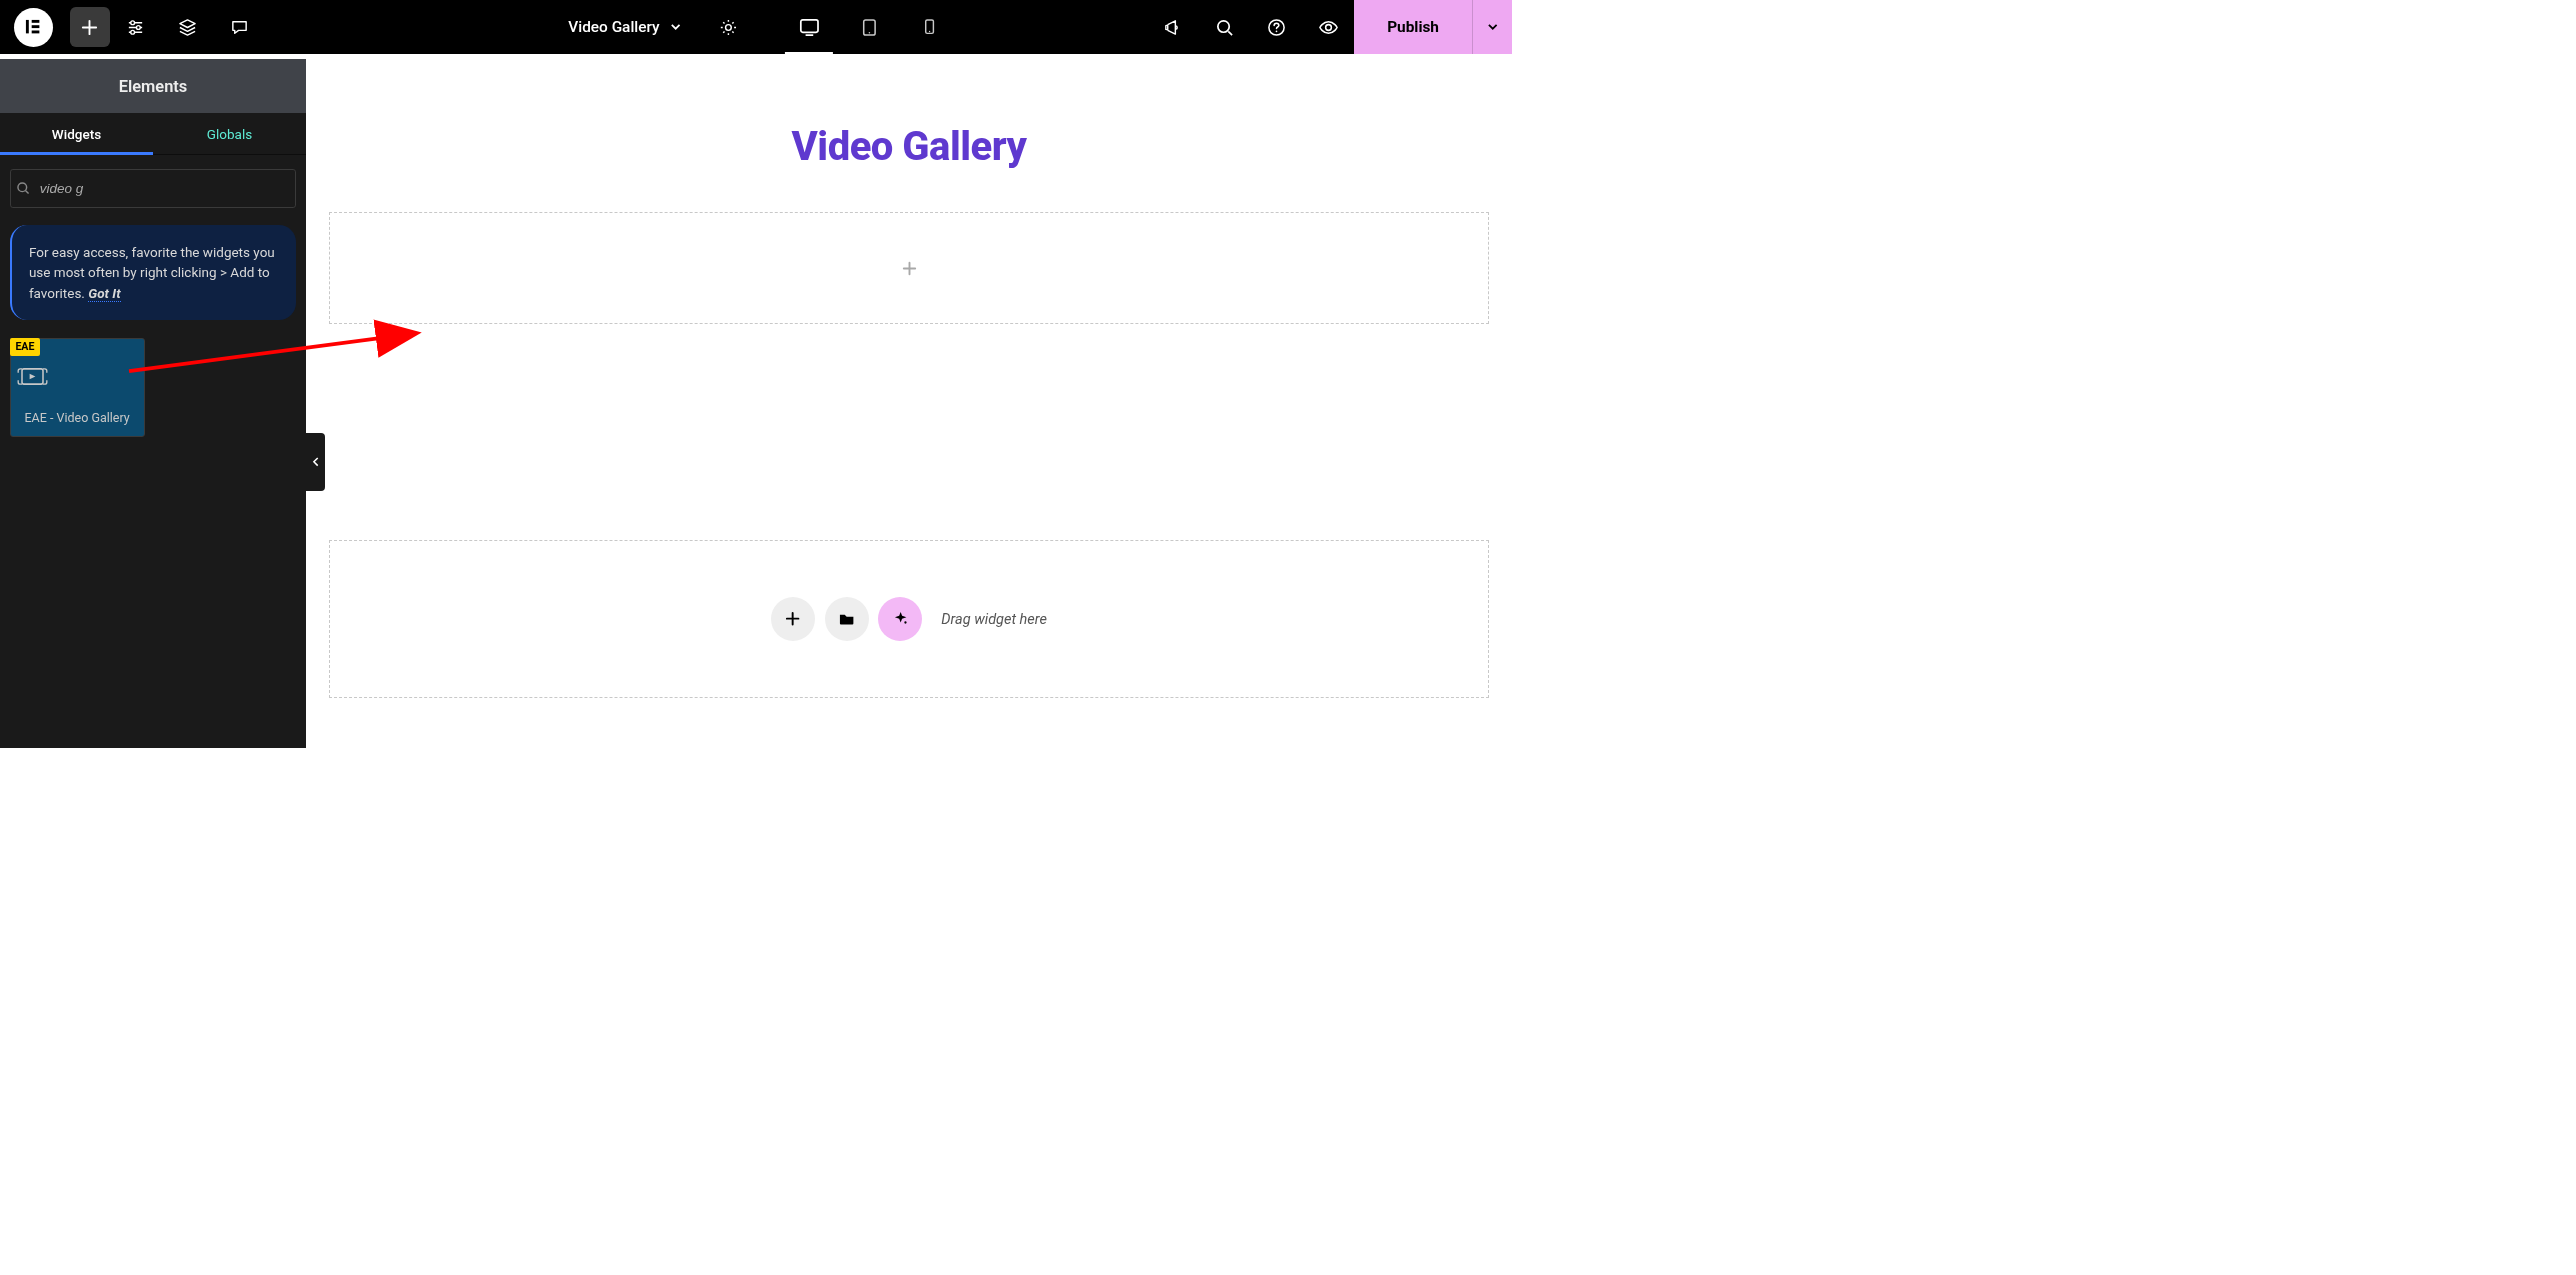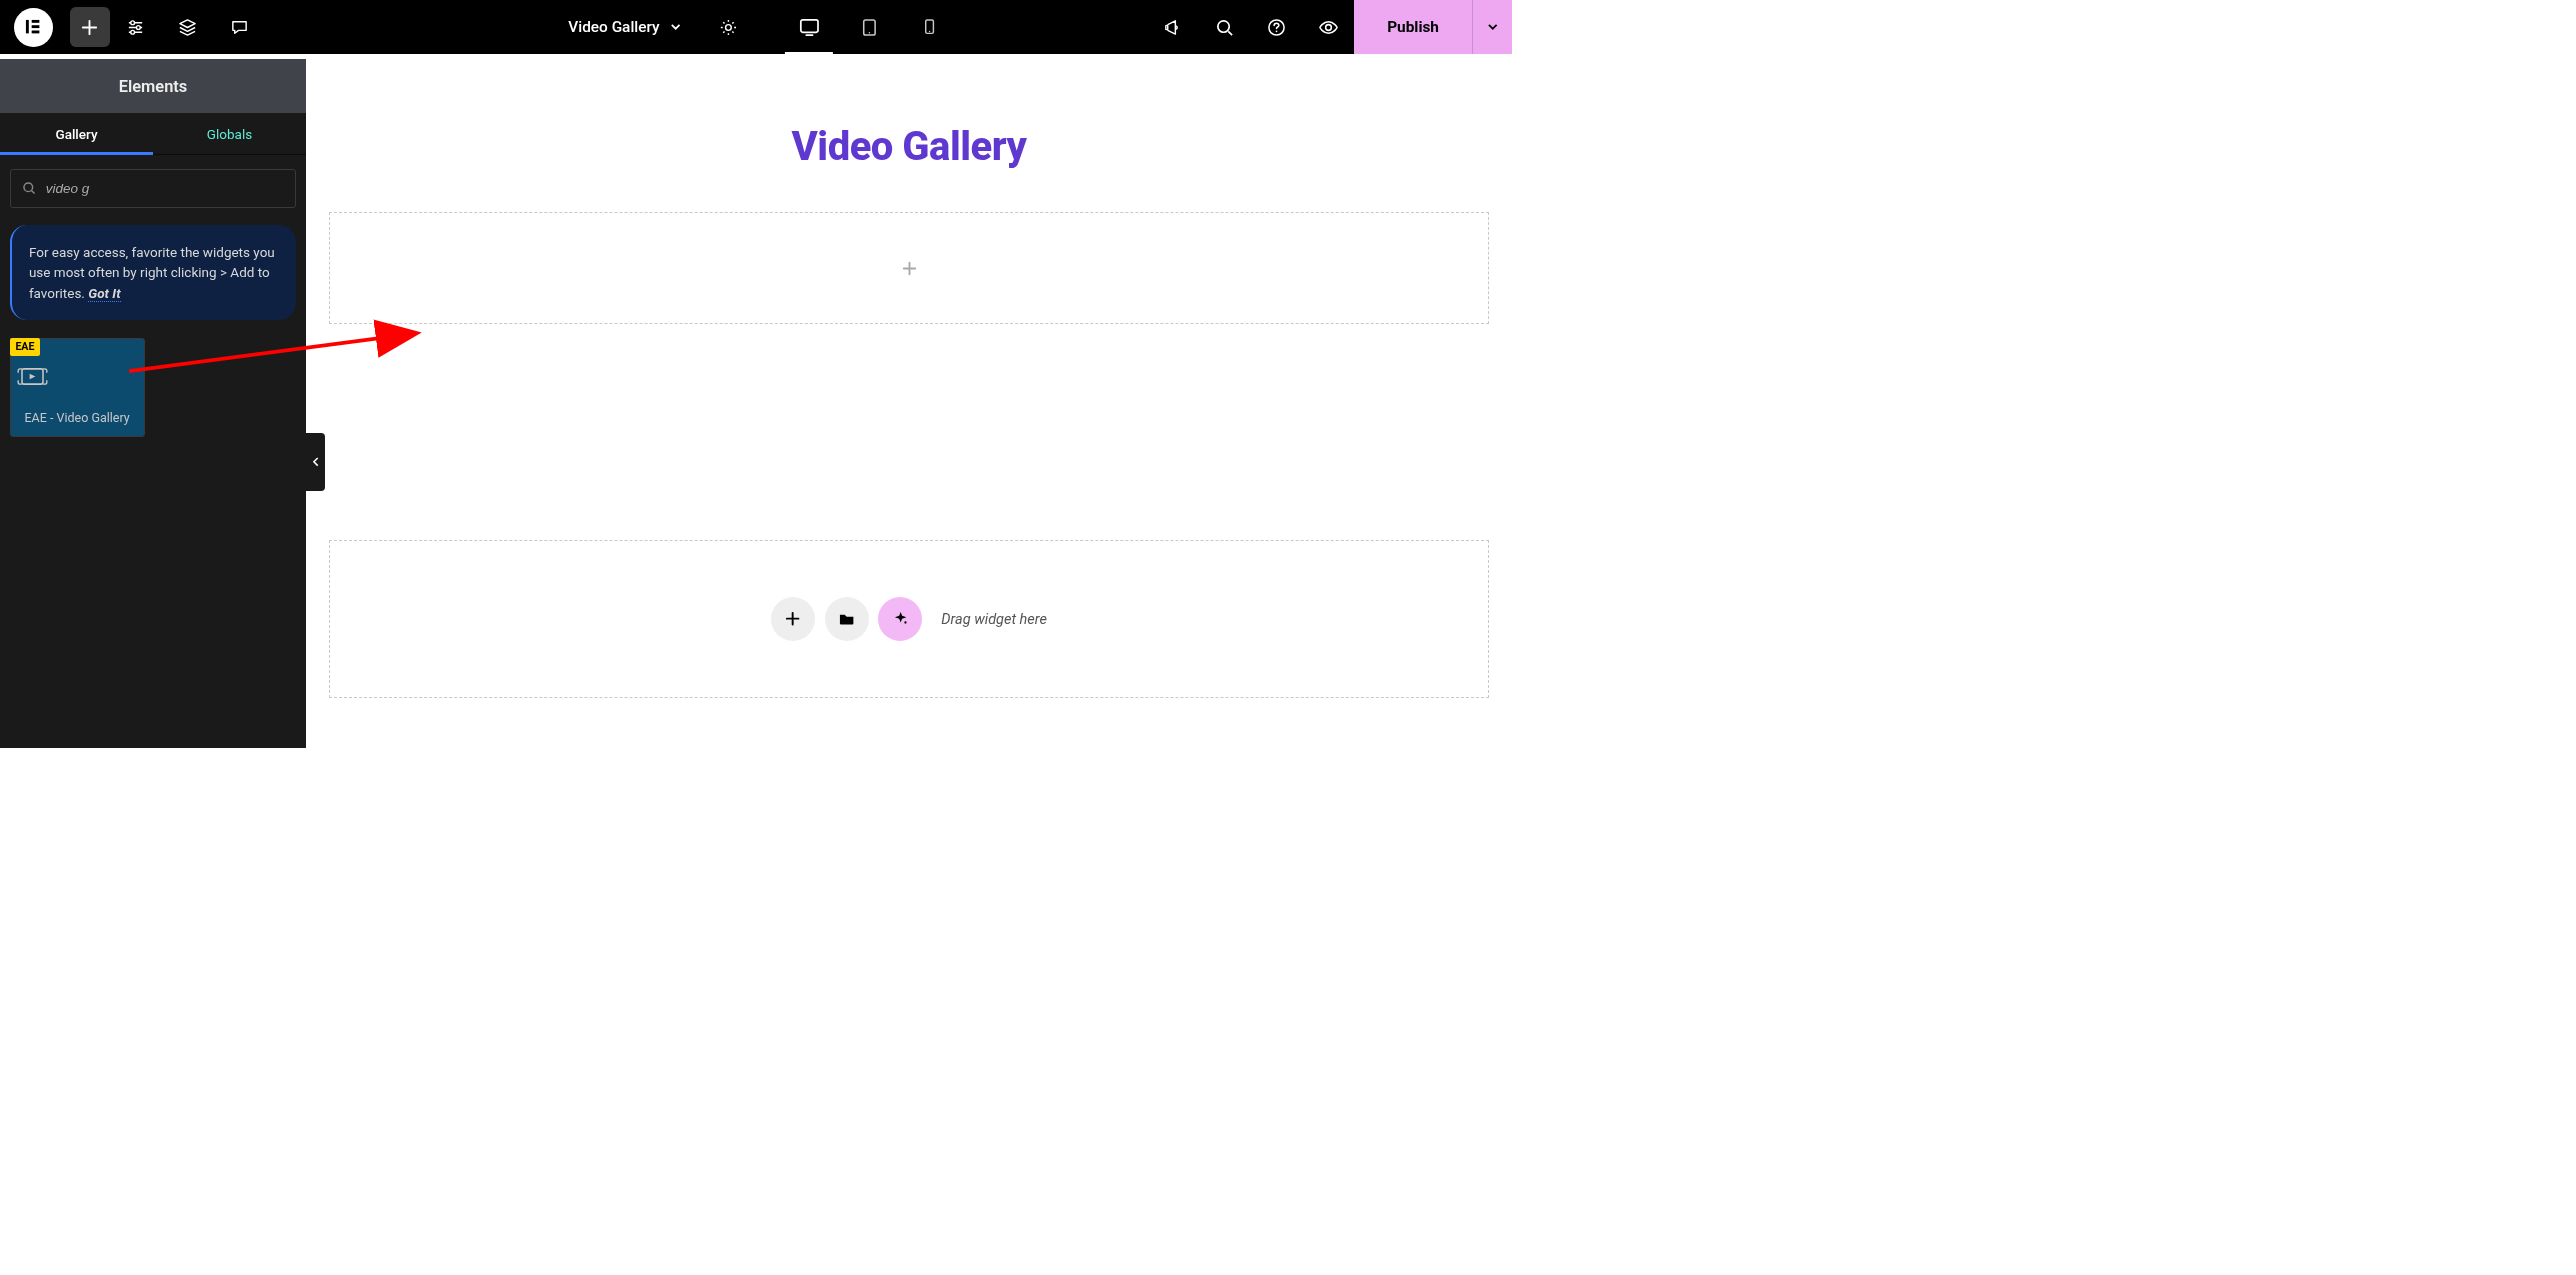--- a/index.html
+++ b/index.html
@@ -124,21 +124,21 @@
       content: ""; position: absolute; bottom: -1px; left: 0; right: 0;
       height: 2.9px; background: #3a7afe;
     }
     .search-wrap { padding: 13.5px 9.6px; }
     .search-box {
       display: flex; align-items: center;
       border: 1px solid #3a3a3a;
       border-radius: 2.9px;
       background: #1a1a1a;
       height: 39px;
-      padding: 0 11px;
+      padding: 0 5px;
       gap: 9.6px;
     }
     .search-input {
       flex: 1;
       border: none; outline: none;
       background: transparent;
       color: #aaa;
       font-style: italic;
       font-size: 13.5px;
     }
@@ -358,21 +358,21 @@
     </div>
   </div>
 </div>
 
 <div class="sidebar">
   <div class="sidebar-header">
     <span>Elements</span>
   </div>
   <div class="sidebar-tabs">
     <div class="sidebar-tab active">
-      <span>Gallery</span>
+      <span>Widgets</span>
     </div>
     <div class="sidebar-tab">
       <span>Globals</span>
     </div>
   </div>
   <div class="search-wrap">
     <div class="search-box">
       <svg width="14.5" height="14.5" viewBox="0 0 15 15">
         <circle cx="6.5" cy="6.5" r="4.5" fill="none" stroke="#888" stroke-width="1.5"></circle>
         <path d="M10 10l3 3" stroke="#888" stroke-width="1.5"></path>

